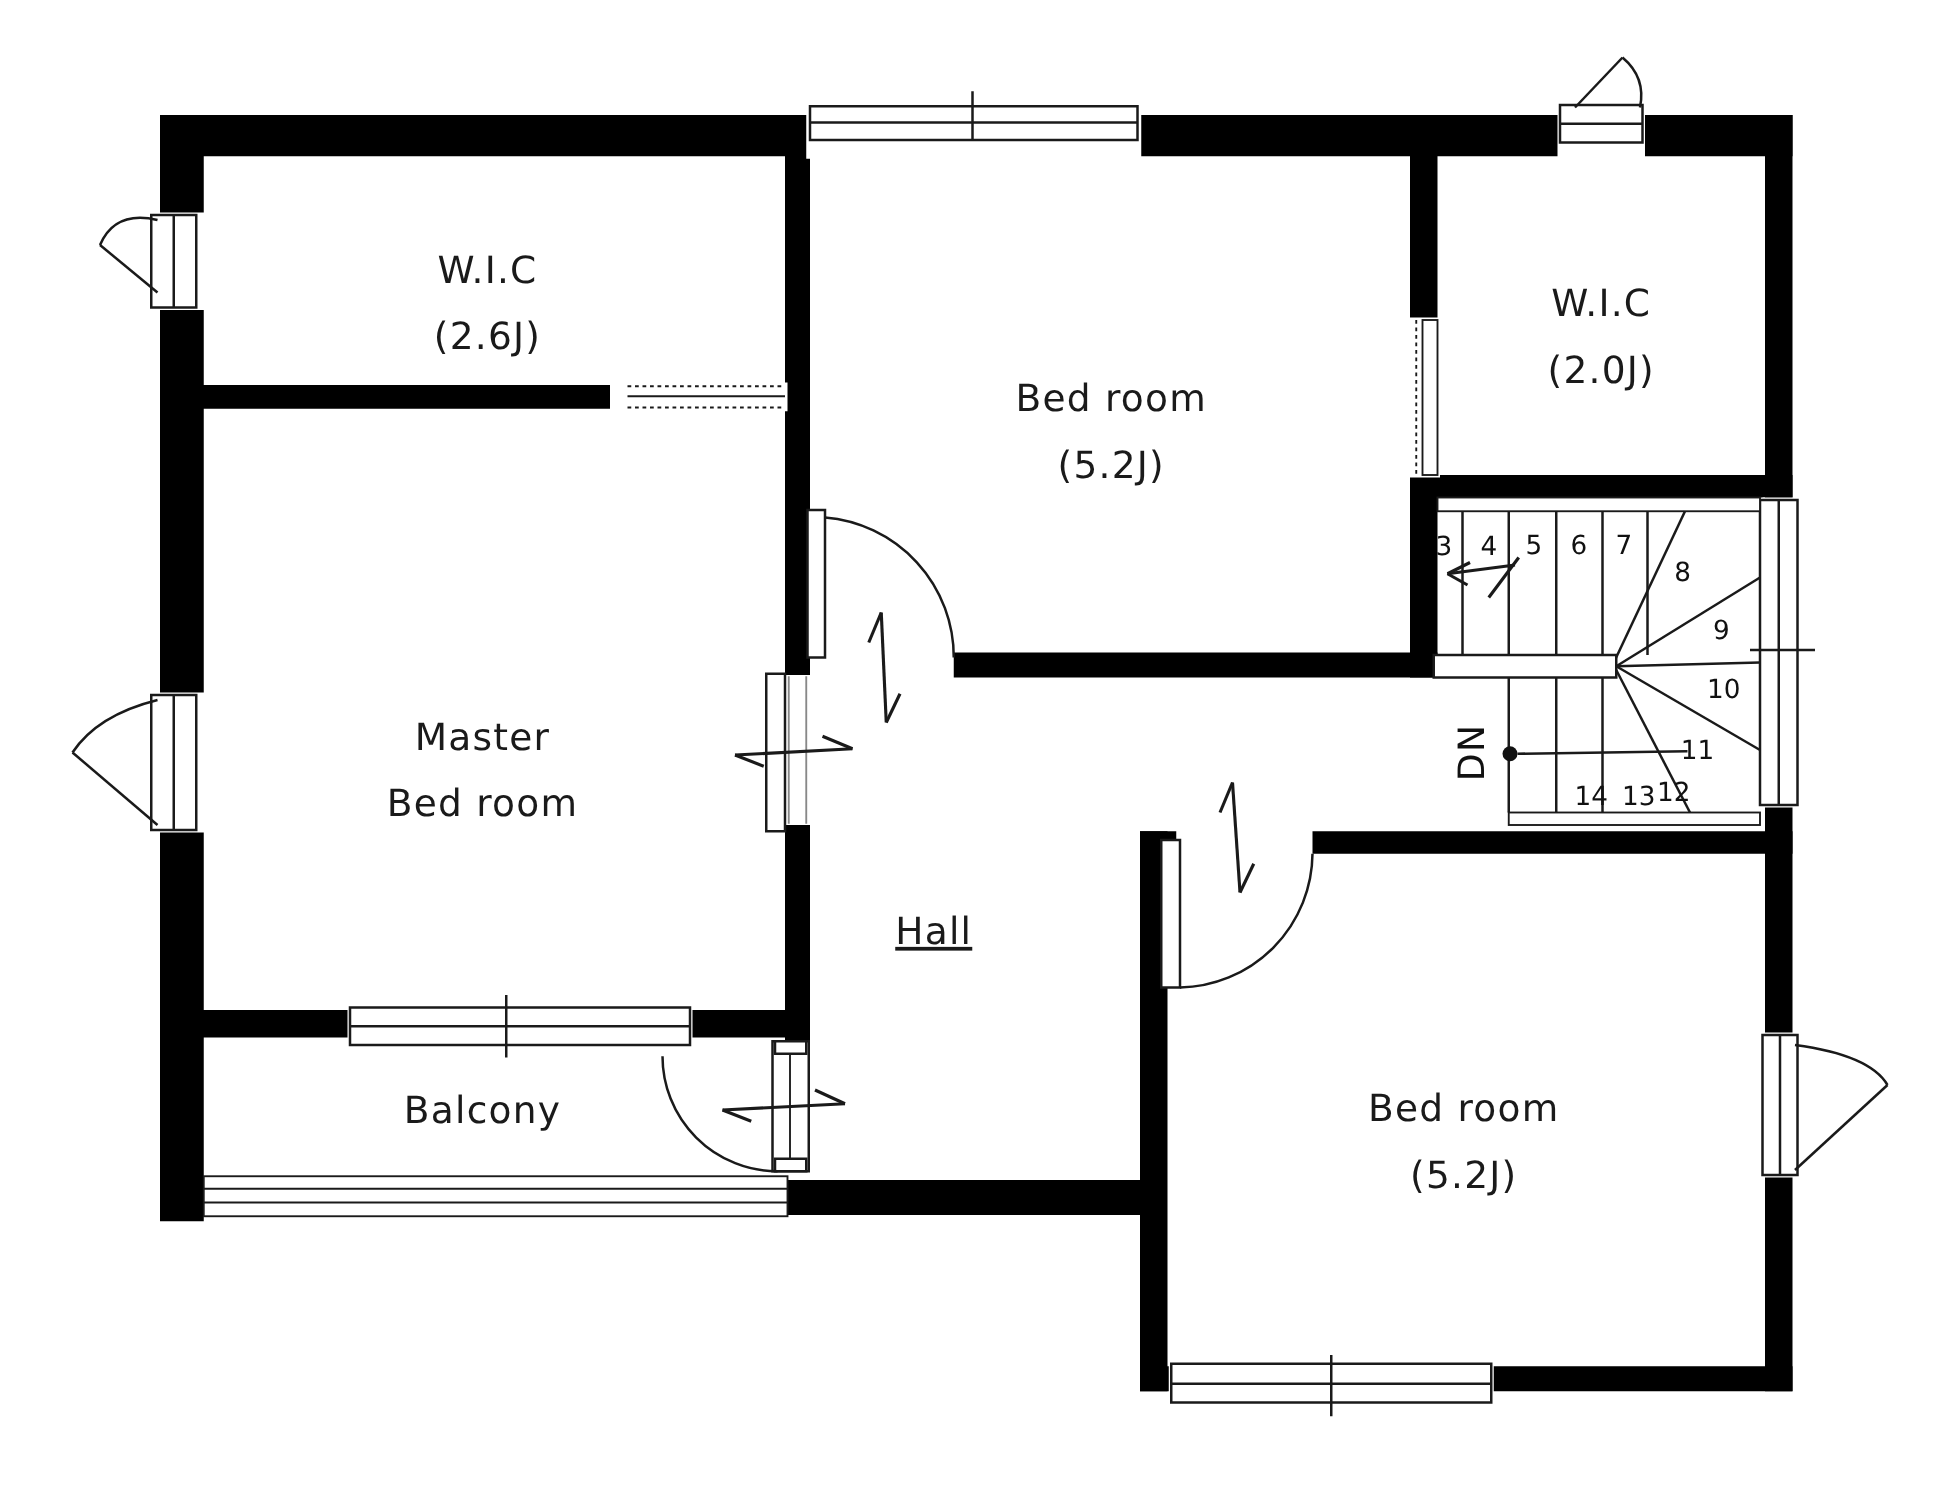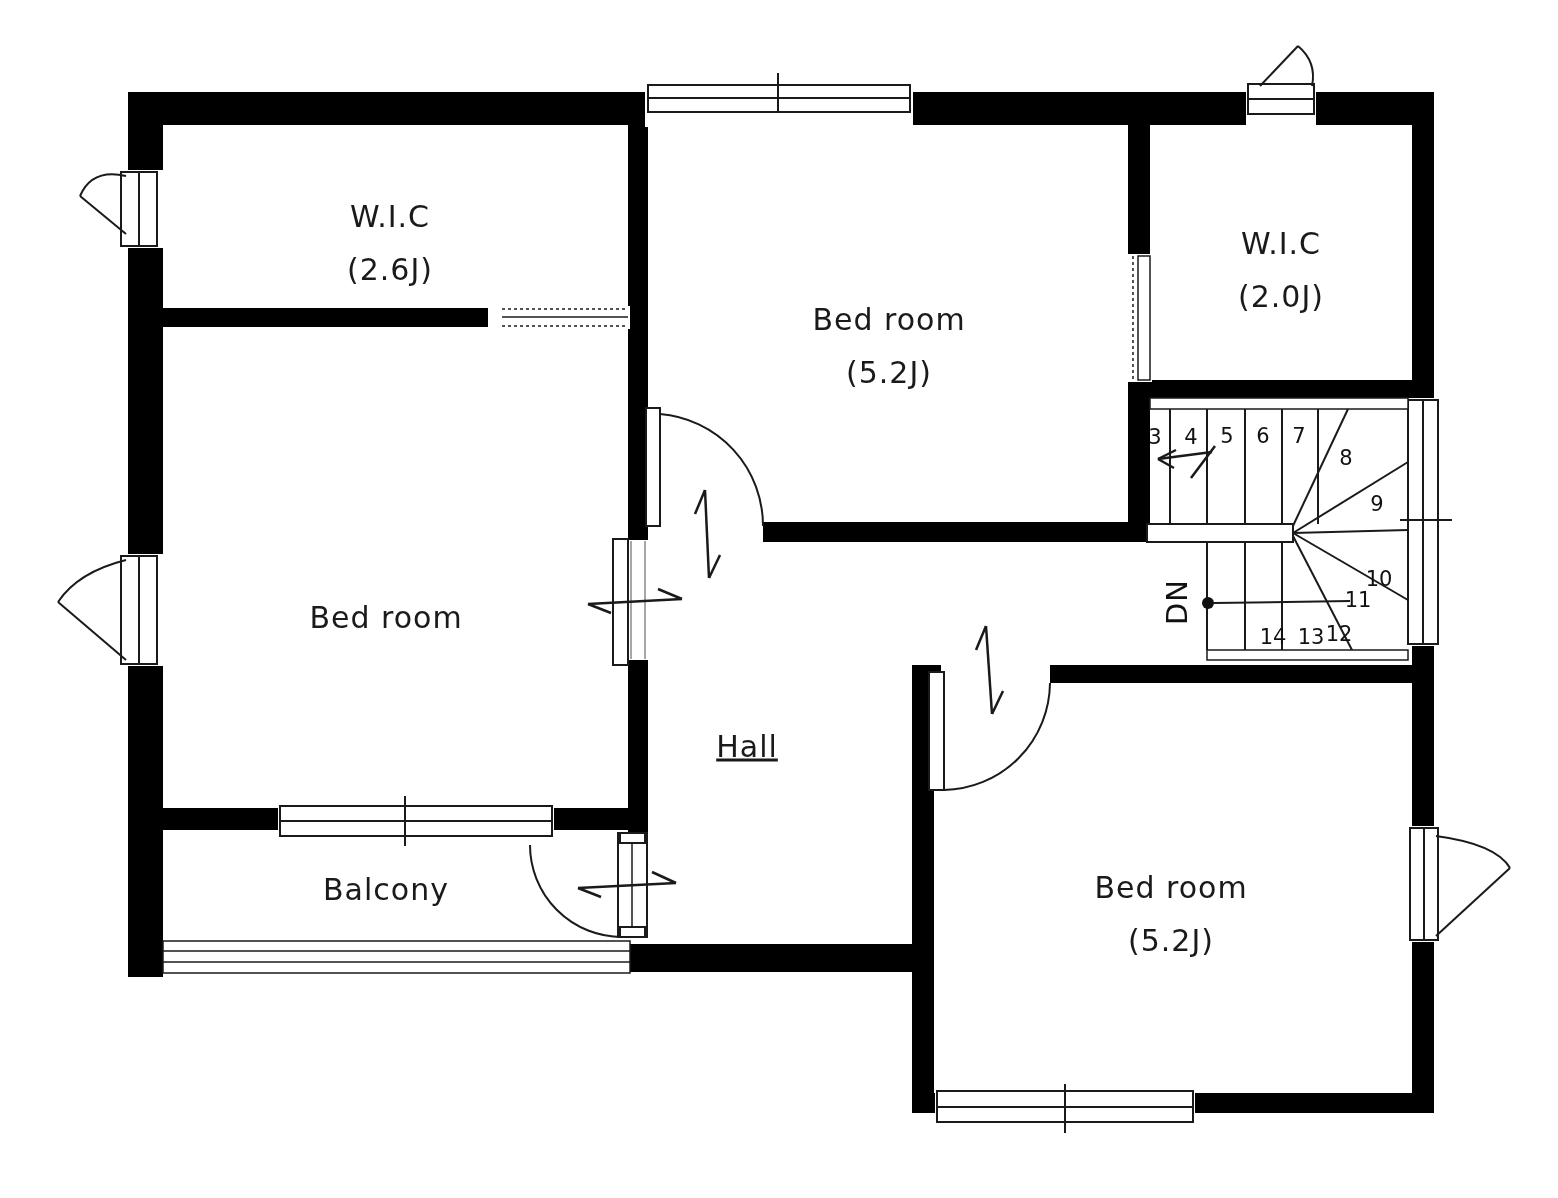--- a/index.html
+++ b/index.html
@@ -206,20 +206,21 @@
     <div>Bed room</div>
     <div>(5.2J)</div>
   </div>
 
   <div class="room-label" style="left:1281px;top:270px;">
     <div>W.I.C</div>
     <div>(2.0J)</div>
   </div>
 
   <div class="room-label" style="left:386px;top:617px;">
+    <div>Master</div>
     <div>Bed room</div>
   </div>
 
   <div class="room-label" style="left:747px;top:746px;text-decoration:underline;">
     <div>Hall</div>
   </div>
 
   <div class="room-label" style="left:386px;top:889px;">
     <div>Balcony</div>
   </div>
@@ -232,20 +233,20 @@
   <div class="dn-label" style="left:1177px;top:602px;">DN</div>
 
   <div id="stair-numbers">
       <span class="step-num" style="left: 1155px; top: 437px;">3</span>
       <span class="step-num" style="left: 1191px; top: 437px;">4</span>
       <span class="step-num" style="left: 1227px; top: 436px;">5</span>
       <span class="step-num" style="left: 1263px; top: 436px;">6</span>
       <span class="step-num" style="left: 1299px; top: 436px;">7</span>
       <span class="step-num" style="left: 1346px; top: 458px;">8</span>
       <span class="step-num" style="left: 1377px; top: 504px;">9</span>
-      <span class="step-num" style="left: 1379px; top: 551px; margin-top: 28px;">10</span>
+      <span class="step-num" style="left: 1379px; top: 551px;">10</span>
       <span class="step-num" style="left: 1358px; top: 600px;">11</span>
       <span class="step-num" style="left: 1316px; top: 634px; margin-left: 23px;">12</span>
       <span class="step-num" style="left: 1263px; top: 637px; margin-left: 48px;">13</span>
       <span class="step-num" style="left: 1228px; top: 637px; margin-left: 45px;">14</span>
     </div>
 
 </div>
 
 </body></html>

